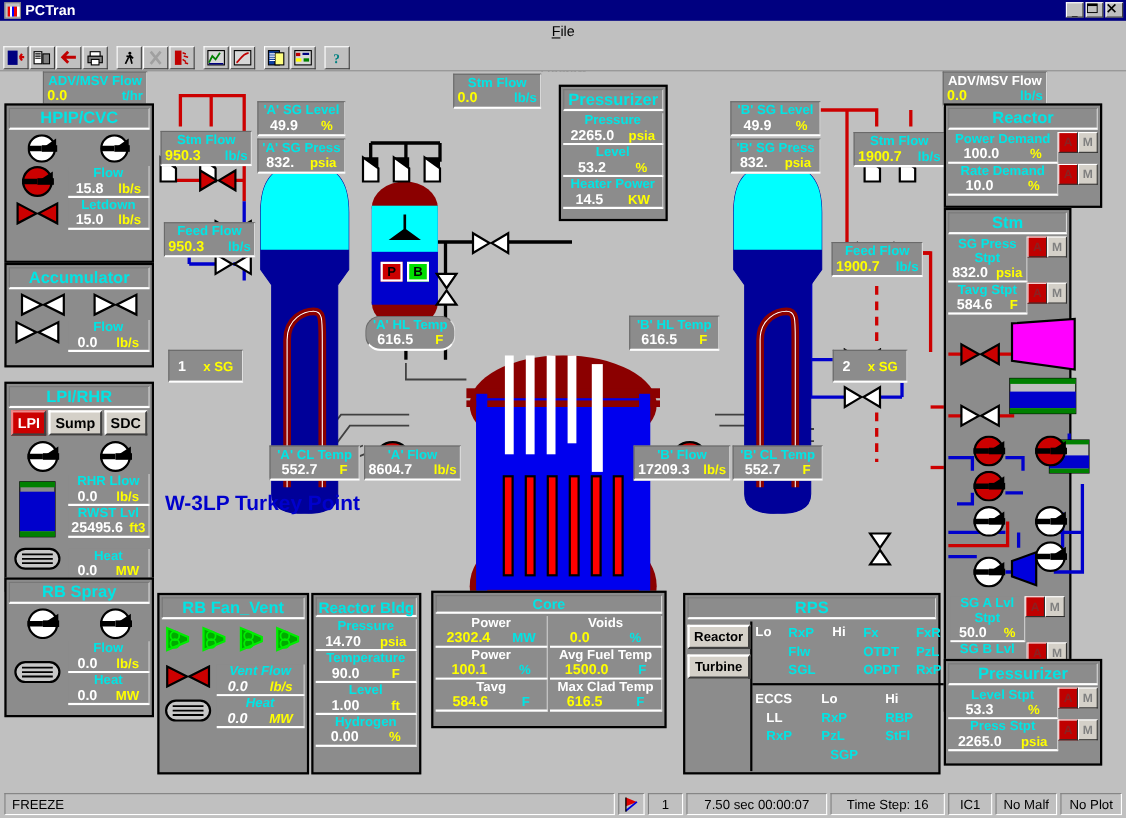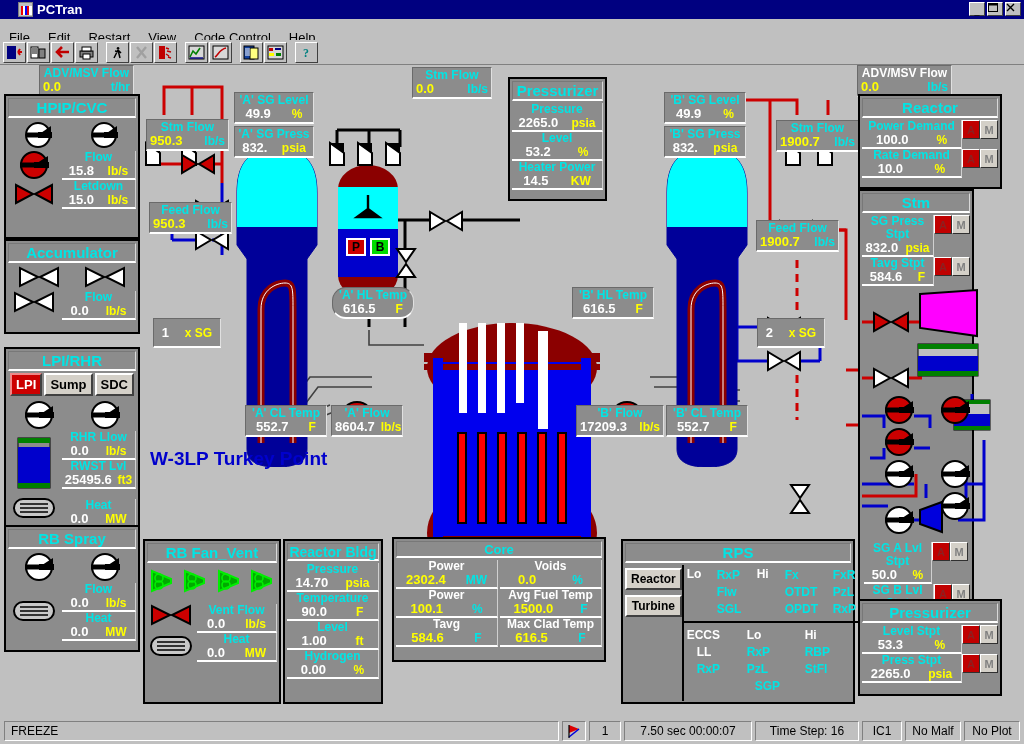--- a/index.html
+++ b/index.html
@@ -6,21 +6,21 @@
   body {
     width:1024px; height:744px; overflow:hidden;
     font-family:"Liberation Sans", sans-serif;
     background:#c0c0c0;
   }
   #app { position:relative; width:1024px; height:744px; background:#c0c0c0; }
 
   
   .titlebar {
     position:absolute; left:0; top:0; width:1024px; height:19px;
-    background:#000080; display:flex; align-items:center; padding:0 18px;
+    background:#000080; display:flex; align-items:center; padding:0 4px;
   }
   .titlebar .tlogo {
     width:15px;height:15px;margin-right:4px;background:#c0c0c0;
     border:1px solid #808080; position:relative; overflow:hidden;
   }
   .titlebar .tlogo:after{
     content:""; position:absolute; left:2px; top:3px; width:11px;height:9px;
     background:
       linear-gradient(90deg,#e00 0 2px,#fff 2px 4px,#00f 4px 6px,#e00 6px 8px,#fff 8px 11px);
   }
@@ -34,20 +34,21 @@
     border-right:1px solid #404040;border-bottom:1px solid #404040;
     font-size:9px; line-height:12px; text-align:center; color:#000;
     font-family:"Liberation Sans", sans-serif;
   }
 
   
   .menubar {
     position:absolute; left:0; top:19px; width:1024px; height:38px;
     background:#c0c0c0; display:flex; align-items:center;
     border-bottom:1px solid #a0a0a0;
+    flex-direction:column;
   }
   .menuitem {
     font-size:13px; color:#000; padding:2px 9px;
   }
   .menuitem u { text-decoration:underline; }
 
   
   .toolbar {
     position:absolute; left:0; top:40px; width:1024px; height:25px;
     background:#c0c0c0; display:flex; align-items:center; padding-left:3px;
@@ -575,21 +576,21 @@
         </div>
     </div>
 
     <div class="box" style="left:245px;top:340px;width:82px;">
       <div class="lab">'A' CL Temp</div>
       <div class="row" style="justify-content:space-around">
           <span class="val">552.7</span>
           <span class="unt">F</span>
         </div>
     </div>
-    <div class="box" style="left:331px;top:340px;width:72px;">
+    <div class="box" style="left:331px;top:340px;width:88px;">
       <div class="lab">'A' Flow</div>
       <div class="row">
           <span class="val">8604.7</span>
           <span class="unt">lb/s</span>
         </div>
     </div>
     <div class="box" style="left:576px;top:340px;width:88px;">
       <div class="lab">'B' Flow</div>
       <div class="row">
           <span class="val">17209.3</span>
@@ -829,21 +830,21 @@
             <path d="M3 3 L3 23 L22 15 L22 11 Z" fill="#00aa00" stroke="#00ee00" stroke-width="2"></path>
             <ellipse cx="10" cy="10" rx="4" ry="4" fill="none" stroke="#00ee00" stroke-width="1.6"></ellipse>
             <ellipse cx="10" cy="17" rx="4" ry="4" fill="none" stroke="#00ee00" stroke-width="1.6"></ellipse>
           </svg>
         <svg width="26" height="26">
             <path d="M3 3 L3 23 L22 15 L22 11 Z" fill="#00aa00" stroke="#00ee00" stroke-width="2"></path>
             <ellipse cx="10" cy="10" rx="4" ry="4" fill="none" stroke="#00ee00" stroke-width="1.6"></ellipse>
             <ellipse cx="10" cy="17" rx="4" ry="4" fill="none" stroke="#00ee00" stroke-width="1.6"></ellipse>
           </svg>
       </div>
-      <div style="display:flex;margin-top:10px;">
+      <div style="display:flex;margin-top:10px;font-style:italic;">
         <div style="width:52px;display:flex;flex-direction:column;align-items:center;gap:8px;">
           <svg width="42" height="22">
               <path d="M2 2 L2 20 L20 11 Z" fill="#cc0000" stroke="#000" stroke-width="2"></path>
               <path d="M40 2 L40 20 L22 11 Z" fill="#cc0000" stroke="#000" stroke-width="2"></path>
             </svg>
           <svg width="44" height="24">
             <rect x="2" y="3" width="40" height="18" rx="9" fill="#c8c8c8" stroke="#000" stroke-width="2"></rect>
             <path d="M8 8 h28 M8 12 h28 M8 16 h28" stroke="#000" stroke-width="1.6"></path>
           </svg>
         </div>

